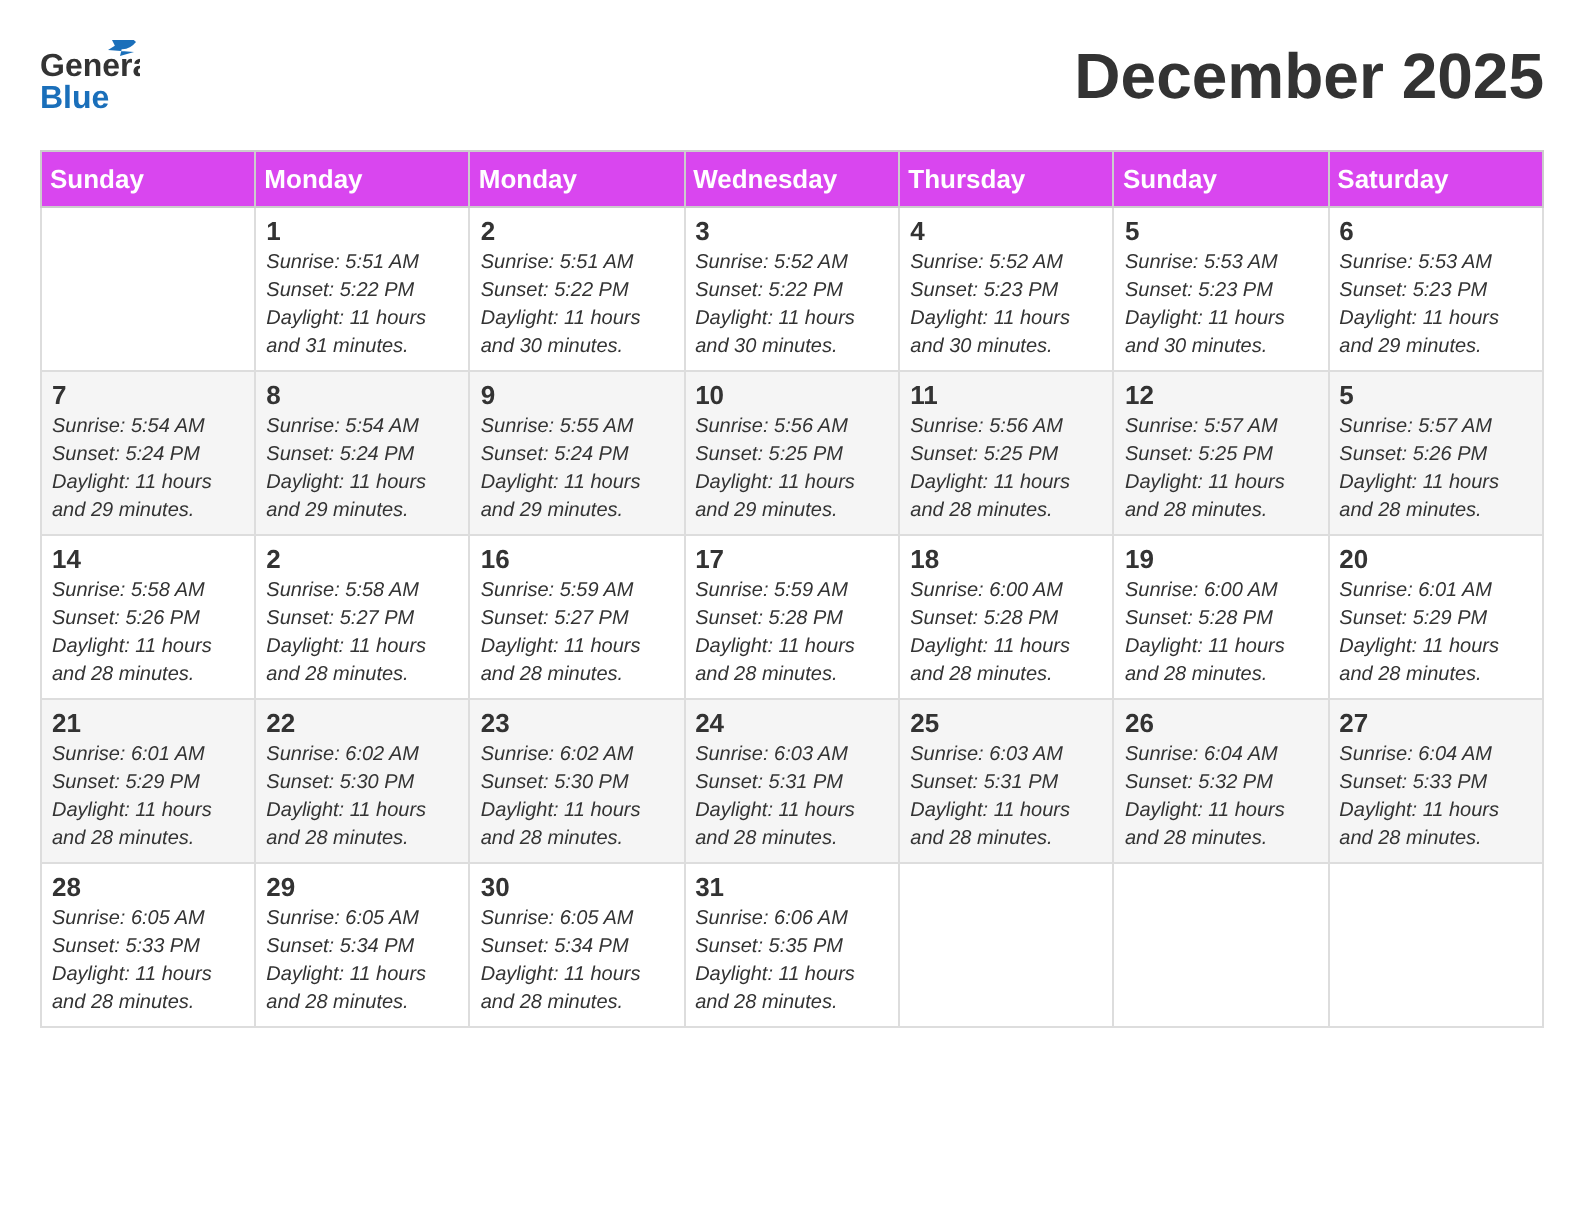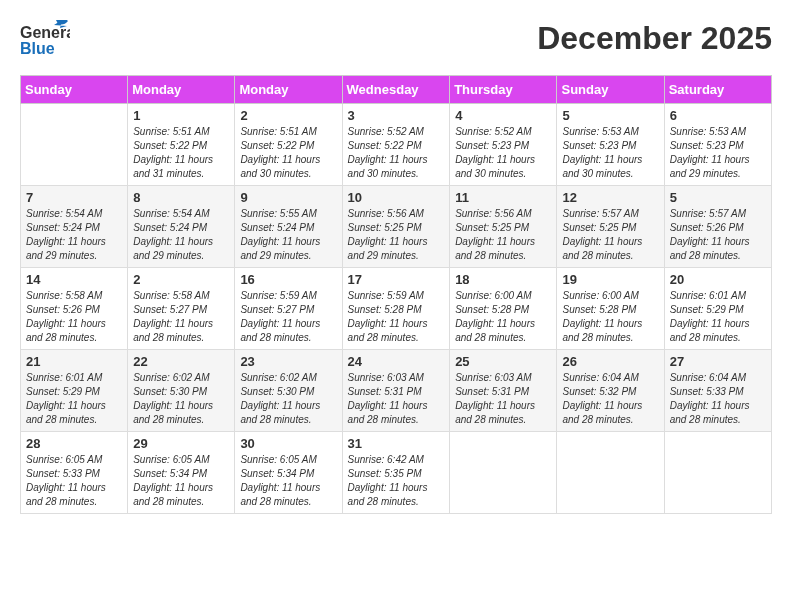--- a/index.html
+++ b/index.html
@@ -358,21 +358,21 @@
           <span class="day-num">30</span>
         <div class="day-info">
           <span>Sunrise: 6:05 AM</span><br>
           <span>Sunset: 5:34 PM</span><br>
           <span>Daylight: 11 hours and 28 minutes.</span>
         </div>
         </td>
         <td>
           <span class="day-num">31</span>
         <div class="day-info">
-          <span>Sunrise: 6:42 AM</span><br>
+          <span>Sunrise: 6:06 AM</span><br>
           <span>Sunset: 5:35 PM</span><br>
           <span>Daylight: 11 hours and 28 minutes.</span>
         </div>
         </td>
         <td class="empty-cell"></td>
         <td class="empty-cell"></td>
         <td class="empty-cell"></td>
       </tr>
     </tbody>
 </table>

